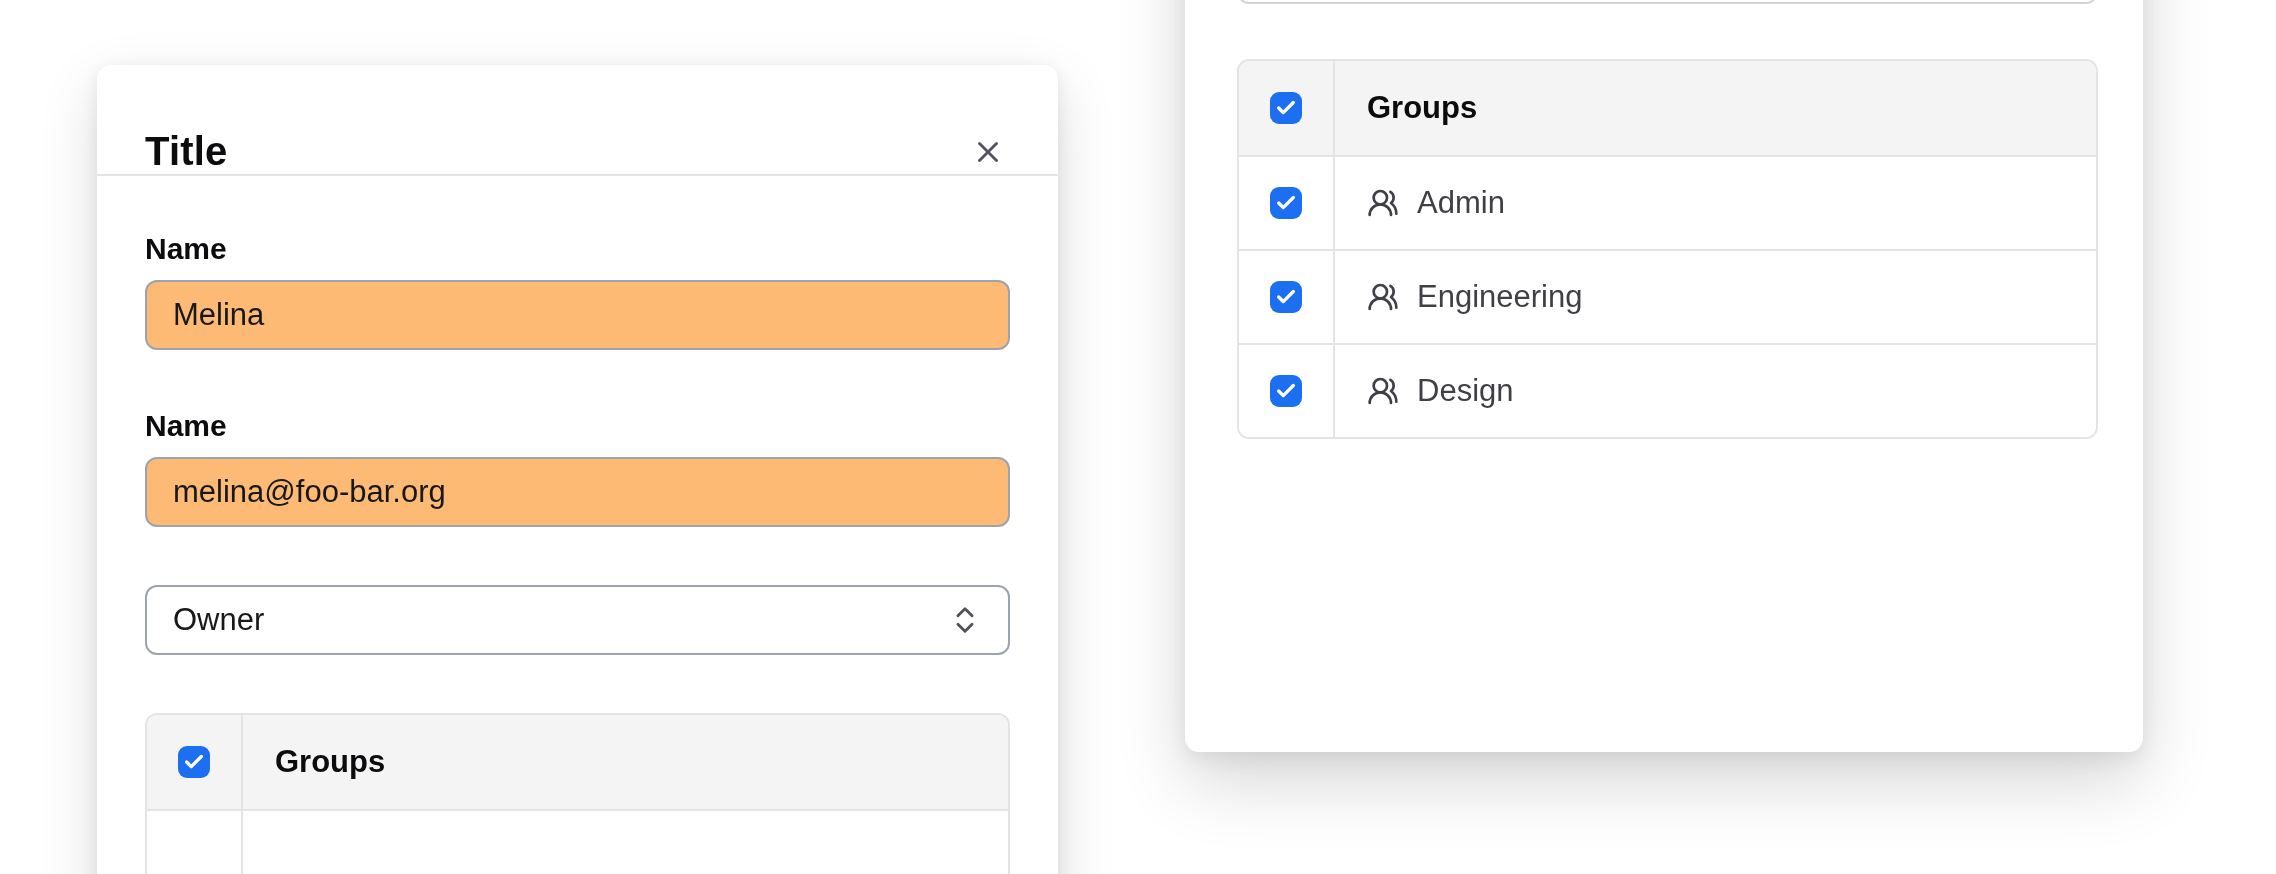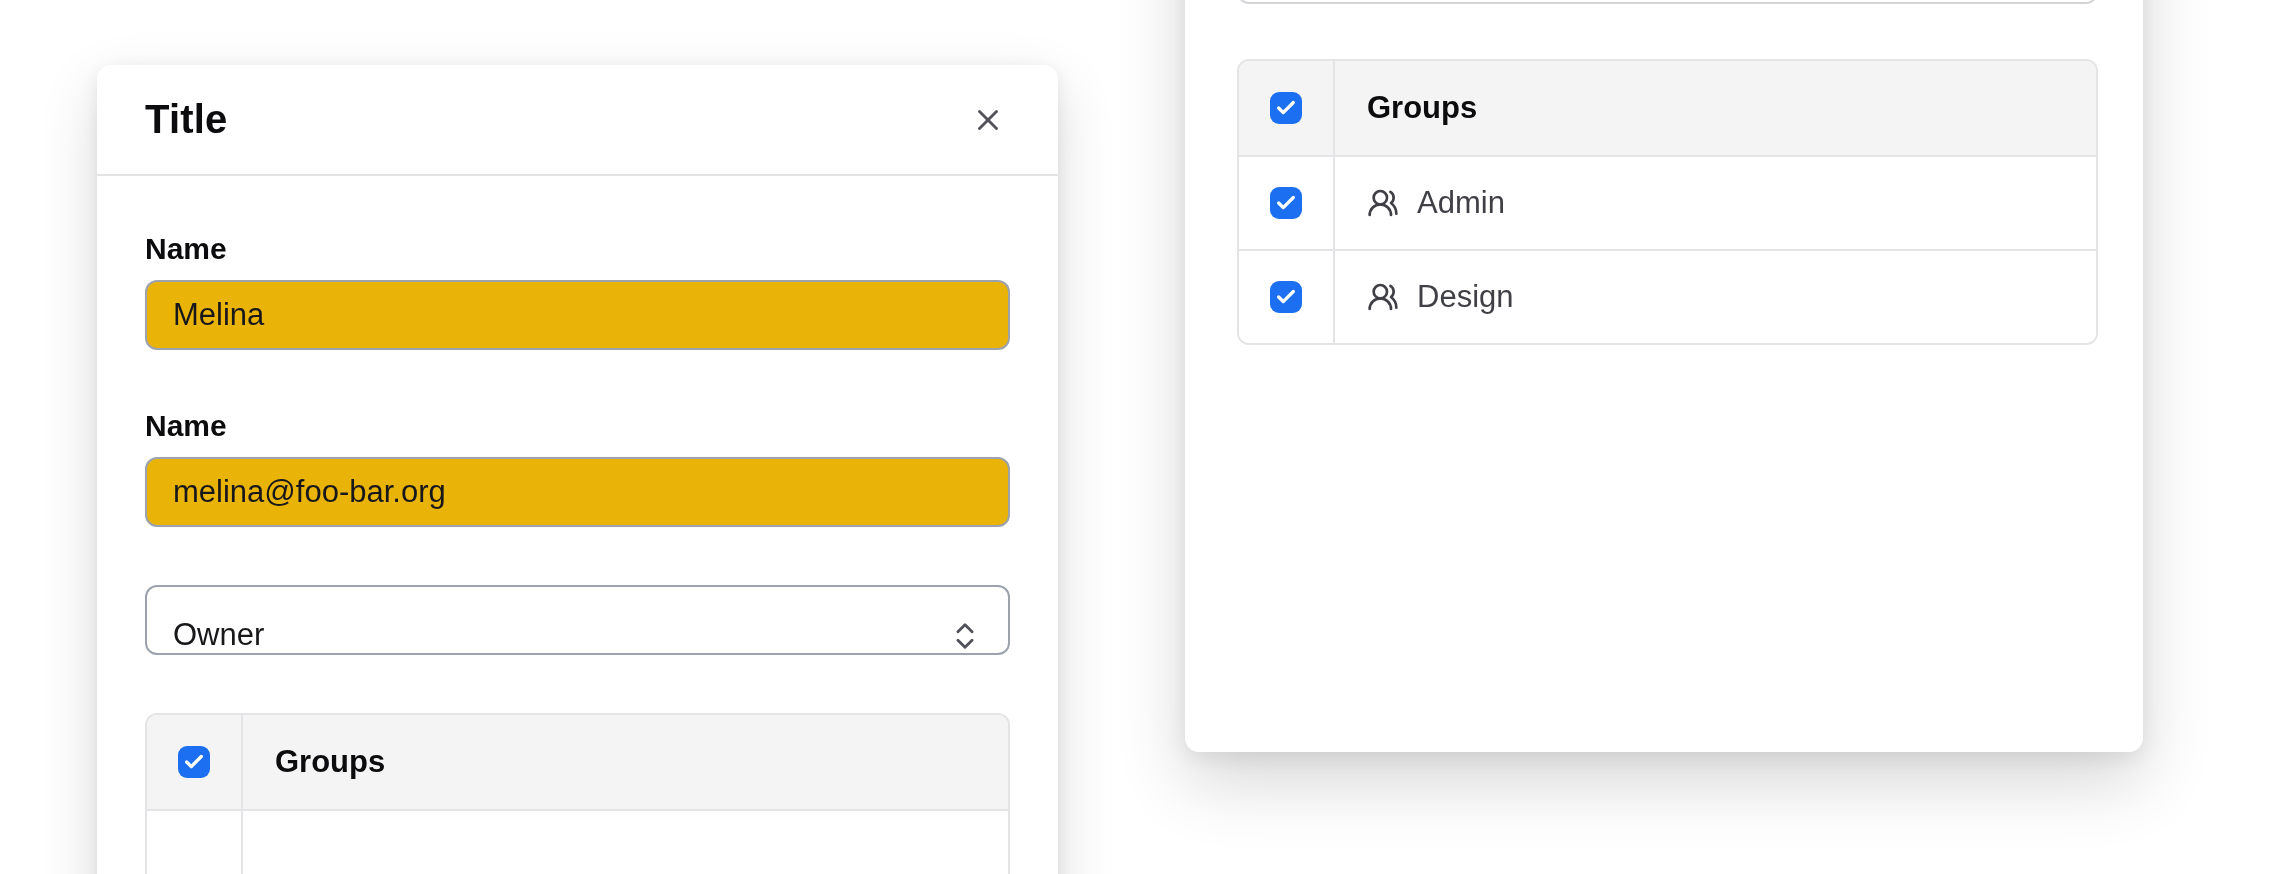--- a/index.html
+++ b/index.html
@@ -8,40 +8,40 @@
 
   .stage { position: relative; width: 2276px; height: 874px; background: #ffffff; }
 
   
   .modal {
     position: absolute; left: 97px; top: 65px; width: 961px; height: 1100px;
     background: #ffffff; border-radius: 14px;
     box-shadow: 0 22px 60px rgba(0,0,0,.14), 0 4px 16px rgba(0,0,0,.08);
   }
   .modal-header {
-    height: 111px; padding: 0 48px; display: flex; align-items: center;
+    height: 111px; padding: 0 48px; display: flex; align-items: flex-end;
     justify-content: space-between; border-bottom: 2px solid #e4e4e7;
   }
   .modal-title { font-size: 40px; font-weight: 700; letter-spacing: .2px; color: #0c0c0e; }
   .close-btn { width: 44px; height: 44px; border: none; background: transparent; cursor: pointer;
     display: flex; align-items: center; justify-content: center; color: #52525b; }
   .close-btn svg { width: 34px; height: 34px; }
 
   .modal-body { padding: 55px 48px 48px 48px; }
   .field-label { display: block; font-size: 30px; line-height: 36px; font-weight: 700;
     color: #0c0c0e; margin-bottom: 13px; }
   .text-input {
     width: 100%; height: 70px; border: 2px solid #9ca3af; border-radius: 12px;
-    padding: 0 26px; font-size: 31px; color: #18181b; background: #eab308; outline: none;
+    padding: 0 26px; font-size: 31px; color: #18181b; background: #fdba74; outline: none;
     font-family: "Liberation Sans", sans-serif; margin-bottom: 58px; display: block;
   }
   .select {
     width: 100%; height: 70px; border: 2px solid #9ca3af; border-radius: 12px;
     padding: 0 26px; font-size: 31px; color: #18181b; background: #fff;
-    margin-bottom: 58px; display: flex; align-items: flex-end; justify-content: space-between;
+    margin-bottom: 58px; display: flex; align-items: center; justify-content: space-between;
     cursor: pointer;
   }
   .select svg { width: 34px; height: 34px; color: #52525b; }
 
   
   .tbl { border: 2px solid #e4e4e7; border-radius: 12px; overflow: hidden; background: #fff; }
   .tbl-row { display: flex; height: 94px; border-top: 2px solid #e4e4e7; background: #fff; }
   .tbl-row.head { border-top: none; background: #f4f4f5; }
   .cell-check { flex: 0 0 96px; width: 96px; display: flex; align-items: center;
     justify-content: center; border-right: 2px solid #e4e4e7; }
@@ -161,20 +161,35 @@
           </span>
         </div>
         <div class="cell-main">
           <svg class="users-icon" viewBox="0 0 24 24">
               <use href="#icon-users"></use>
             </svg>
           <span class="row-label">Admin</span>
         </div>
       </div>
 
+      <div class="tbl-row">
+        <div class="cell-check">
+          <span class="checkbox">
+            <svg viewBox="0 0 24 24">
+                <use href="#icon-check"></use>
+              </svg>
+          </span>
+        </div>
+        <div class="cell-main">
+          <svg class="users-icon" viewBox="0 0 24 24">
+              <use href="#icon-users"></use>
+            </svg>
+          <span class="row-label">Engineering</span>
+        </div>
+      </div>
 
       <div class="tbl-row">
         <div class="cell-check">
           <span class="checkbox">
             <svg viewBox="0 0 24 24">
                 <use href="#icon-check"></use>
               </svg>
           </span>
         </div>
         <div class="cell-main">

